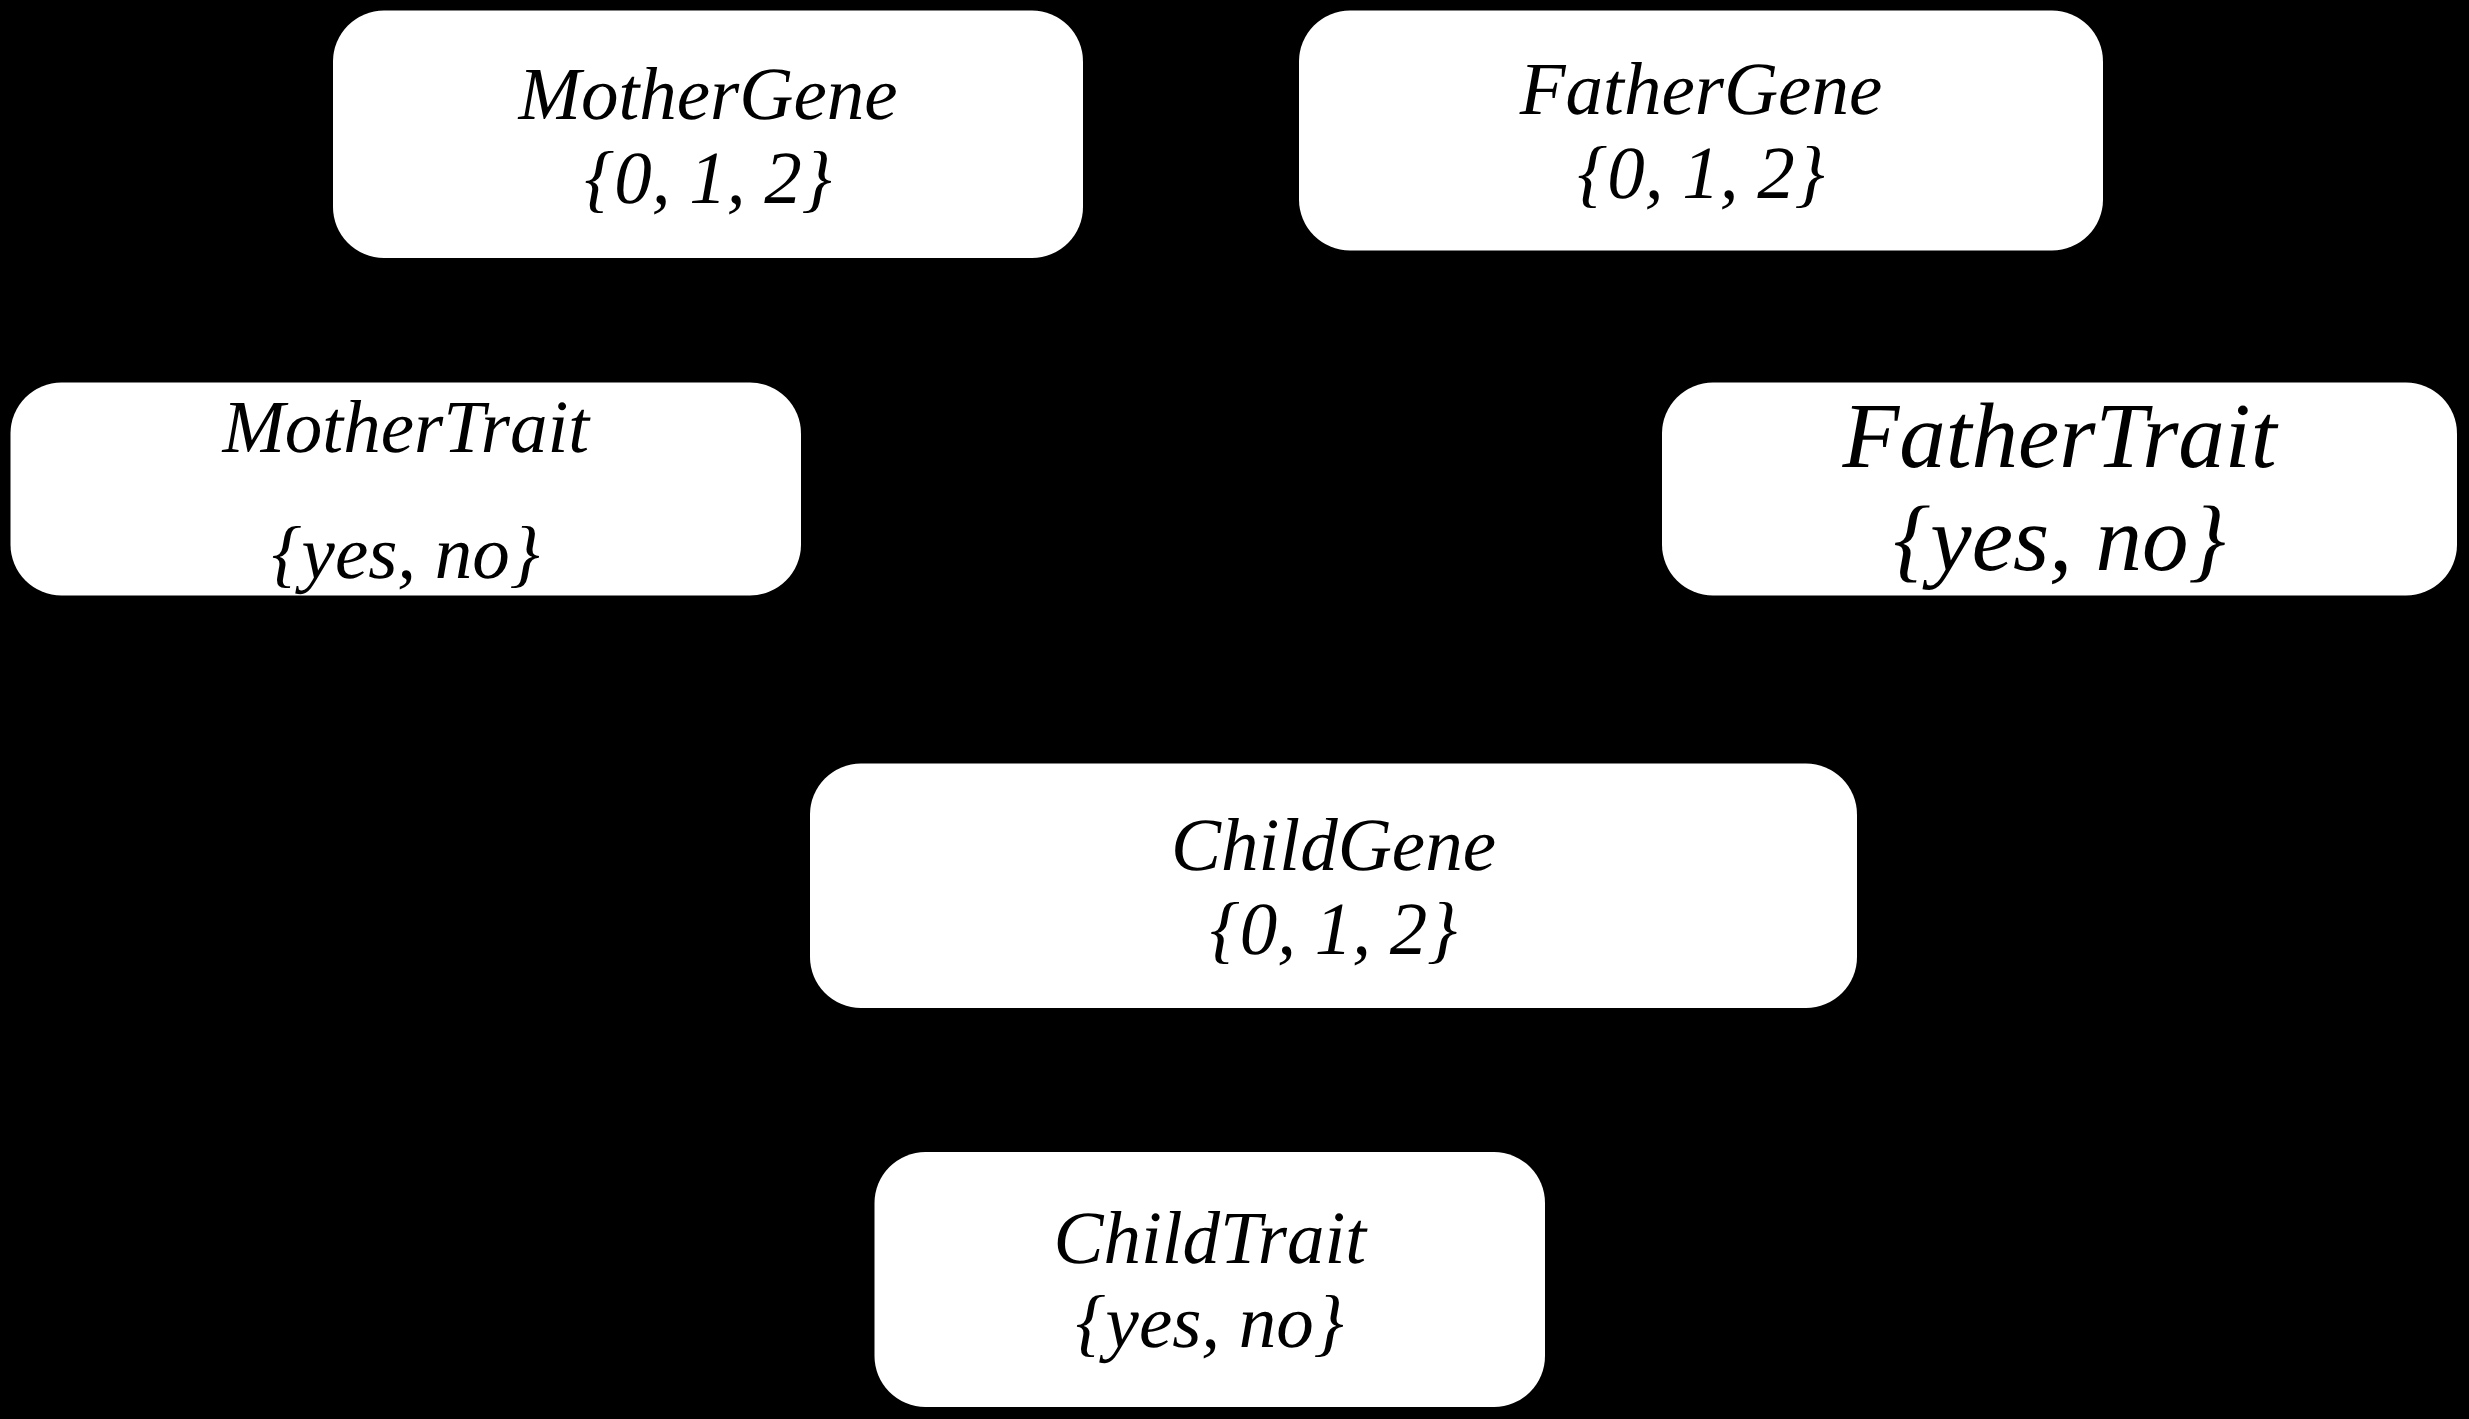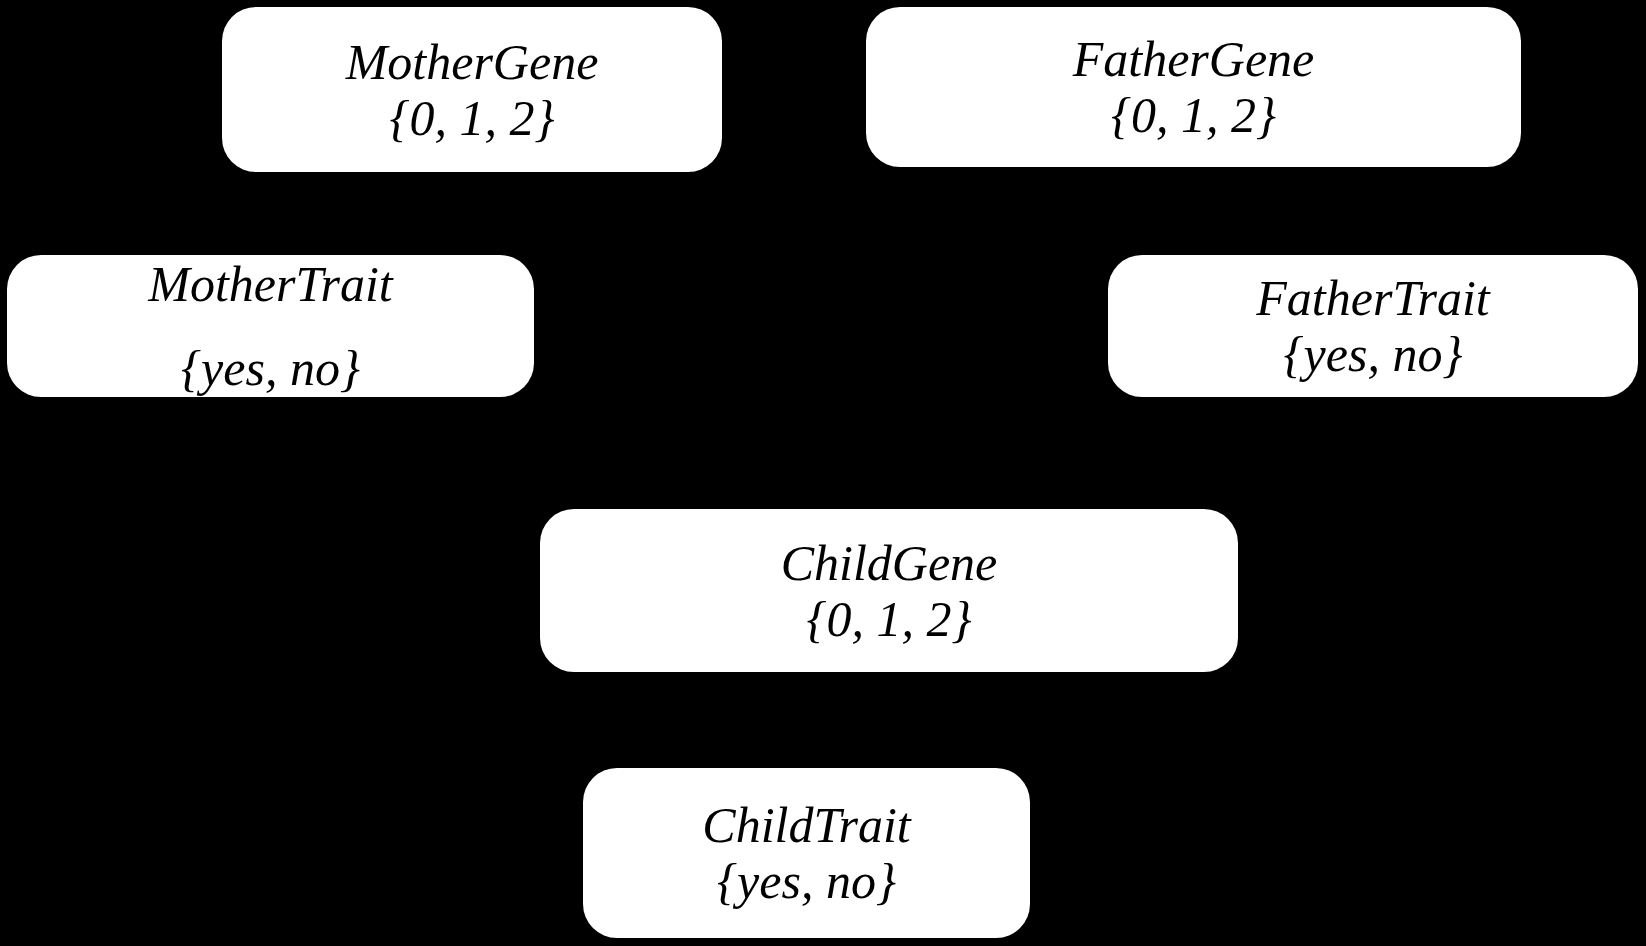--- a/index.html
+++ b/index.html
@@ -35,23 +35,23 @@
     white-space: nowrap;
   }
   .node .node-domain {
     display: block;
     white-space: nowrap;
     font-style: italic;
   }
 
   
   #node-mother-gene  { left: 222px;  top: 7px;   width: 500px; height: 165px; font-size: 50px; }
-  #node-father-gene  { left: 866px;  top: 7px;   width: 655px; height: 160px; font-size: 50px; }
+  #node-father-gene  { left: 866px;  top: 7px;   width: 536px; height: 160px; font-size: 50px; }
   #node-mother-trait { left: 7px;    top: 255px; width: 527px; height: 142px; font-size: 50px; gap: 28px; }
-  #node-father-trait { left: 1108px; top: 255px; width: 530px; height: 142px; font-size: 50px; }
+  #node-father-trait { left: 1108px; top: 255px; width: 530px; height: 142px; font-size: 62px; }
   #node-child-gene   { left: 540px;  top: 509px; width: 698px; height: 163px; font-size: 50px; }
   #node-child-trait  { left: 583px;  top: 768px; width: 447px; height: 170px; font-size: 50px; }
 </style>
 </head>
 <body>
 
 <div id="canvas">
 
   <div class="node" id="node-mother-gene">
     <span class="node-name">MotherGene</span>

